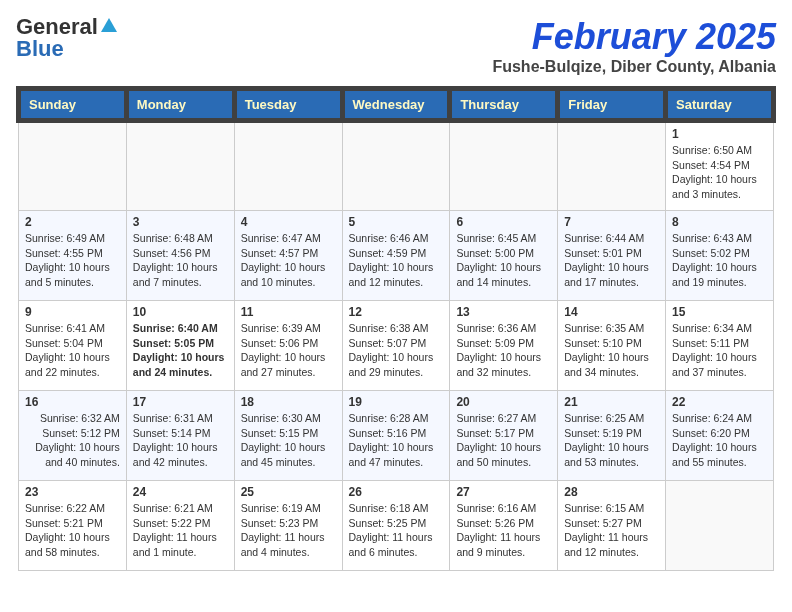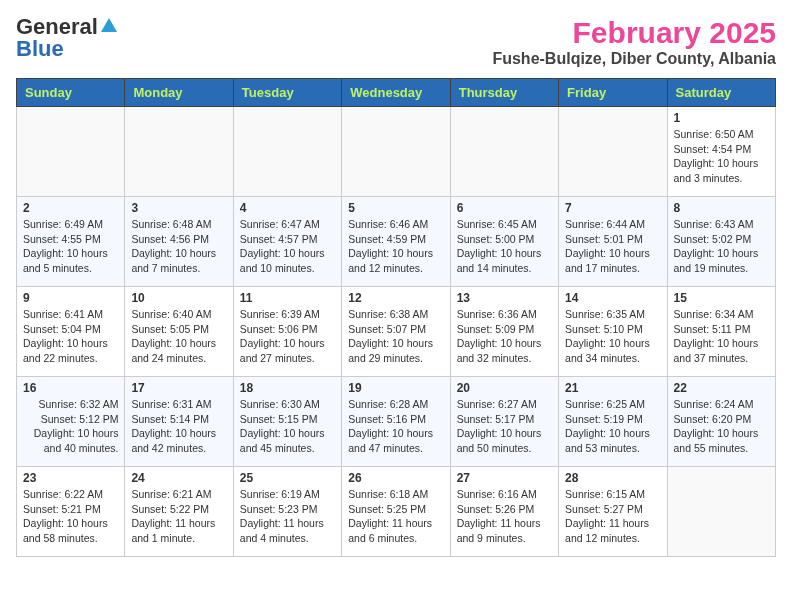--- a/index.html
+++ b/index.html
@@ -26,42 +26,43 @@
       font-size: 22px;
       font-weight: bold;
       line-height: 1;
     }
     .logo-general { color: #333; }
     .logo-blue { color: #2a6bb5; }
     .title-block {
       text-align: right;
     }
     .title-block h1 {
-      font-size: 30px;
-      font-weight: bold;
-      color: #ec4899;
+      font-size: 36px;
+      font-weight: bold;
+      color: #1d4ed8;
+      font-style: italic;
     }
     .title-block h2 {
       font-size: 16px;
       font-weight: bold;
       color: #444;
     }
     .calendar {
       width: 100%;
       border-collapse: collapse;
       border: 1px solid #ccc;
     }
     .calendar th {
       background-color: #2a6bb5;
-      color: #bef264;
+      color: #fef9c3;
       font-size: 13px;
       font-weight: bold;
       padding: 6px 8px;
       text-align: left;
-      border: 1px solid #404040;
+      border: 5px solid #404040;
     }
     .calendar td {
       vertical-align: top;
       padding: 4px 6px;
       border: 1px solid #ccc;
       font-size: 10.5px;
       color: #333;
       width: calc(100% / 7);
       height: 90px;
     }
@@ -175,21 +176,21 @@
       </tr>
       <tr>
         <td>
           <span class="day-num">9</span>
           <div class="day-info" style="white-space: pre-wrap;">Sunrise: 6:41 AM
 Sunset: 5:04 PM
 Daylight: 10 hours and 22 minutes.</div>
         </td>
         <td>
           <span class="day-num">10</span>
-          <div class="day-info" style="white-space: pre-wrap;">Sunrise: 6:40 AM
+          <div class="day-info" style="white-space: pre-wrap; font-weight: bold;">Sunrise: 6:40 AM
 Sunset: 5:05 PM
 Daylight: 10 hours and 24 minutes.</div>
         </td>
         <td>
           <span class="day-num">11</span>
           <div class="day-info" style="white-space: pre-wrap;">Sunrise: 6:39 AM
 Sunset: 5:06 PM
 Daylight: 10 hours and 27 minutes.</div>
         </td>
         <td>

